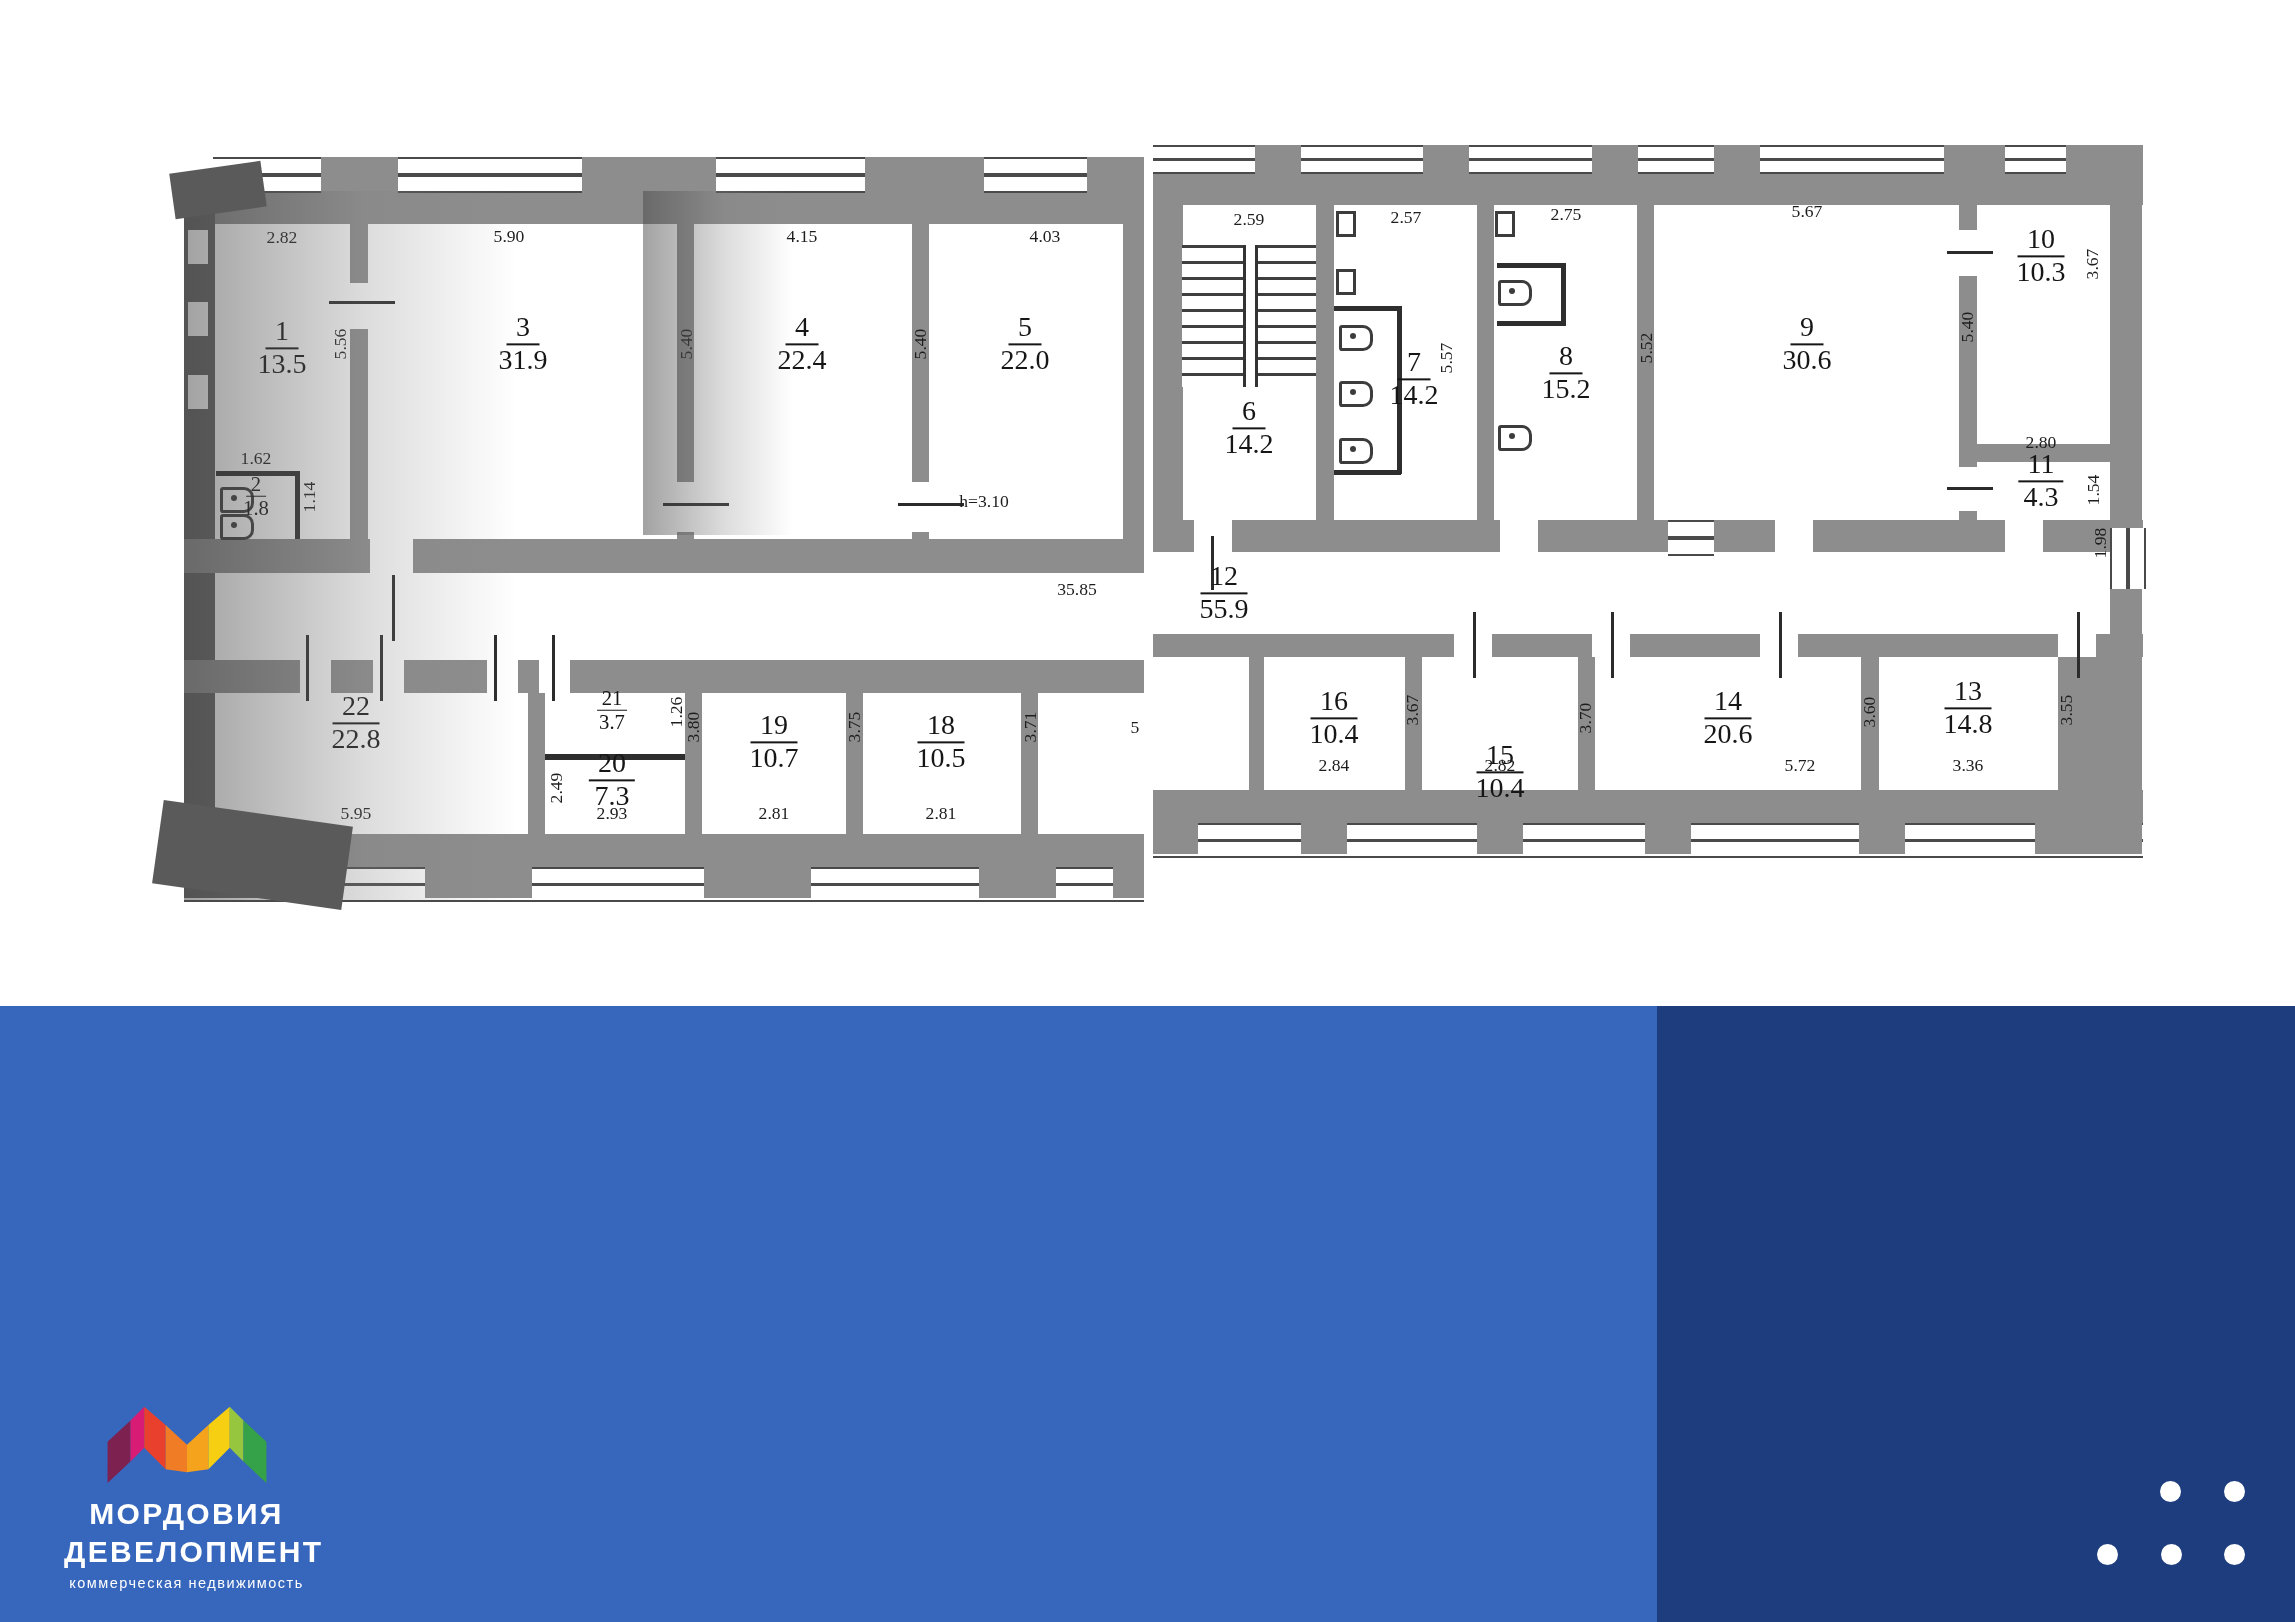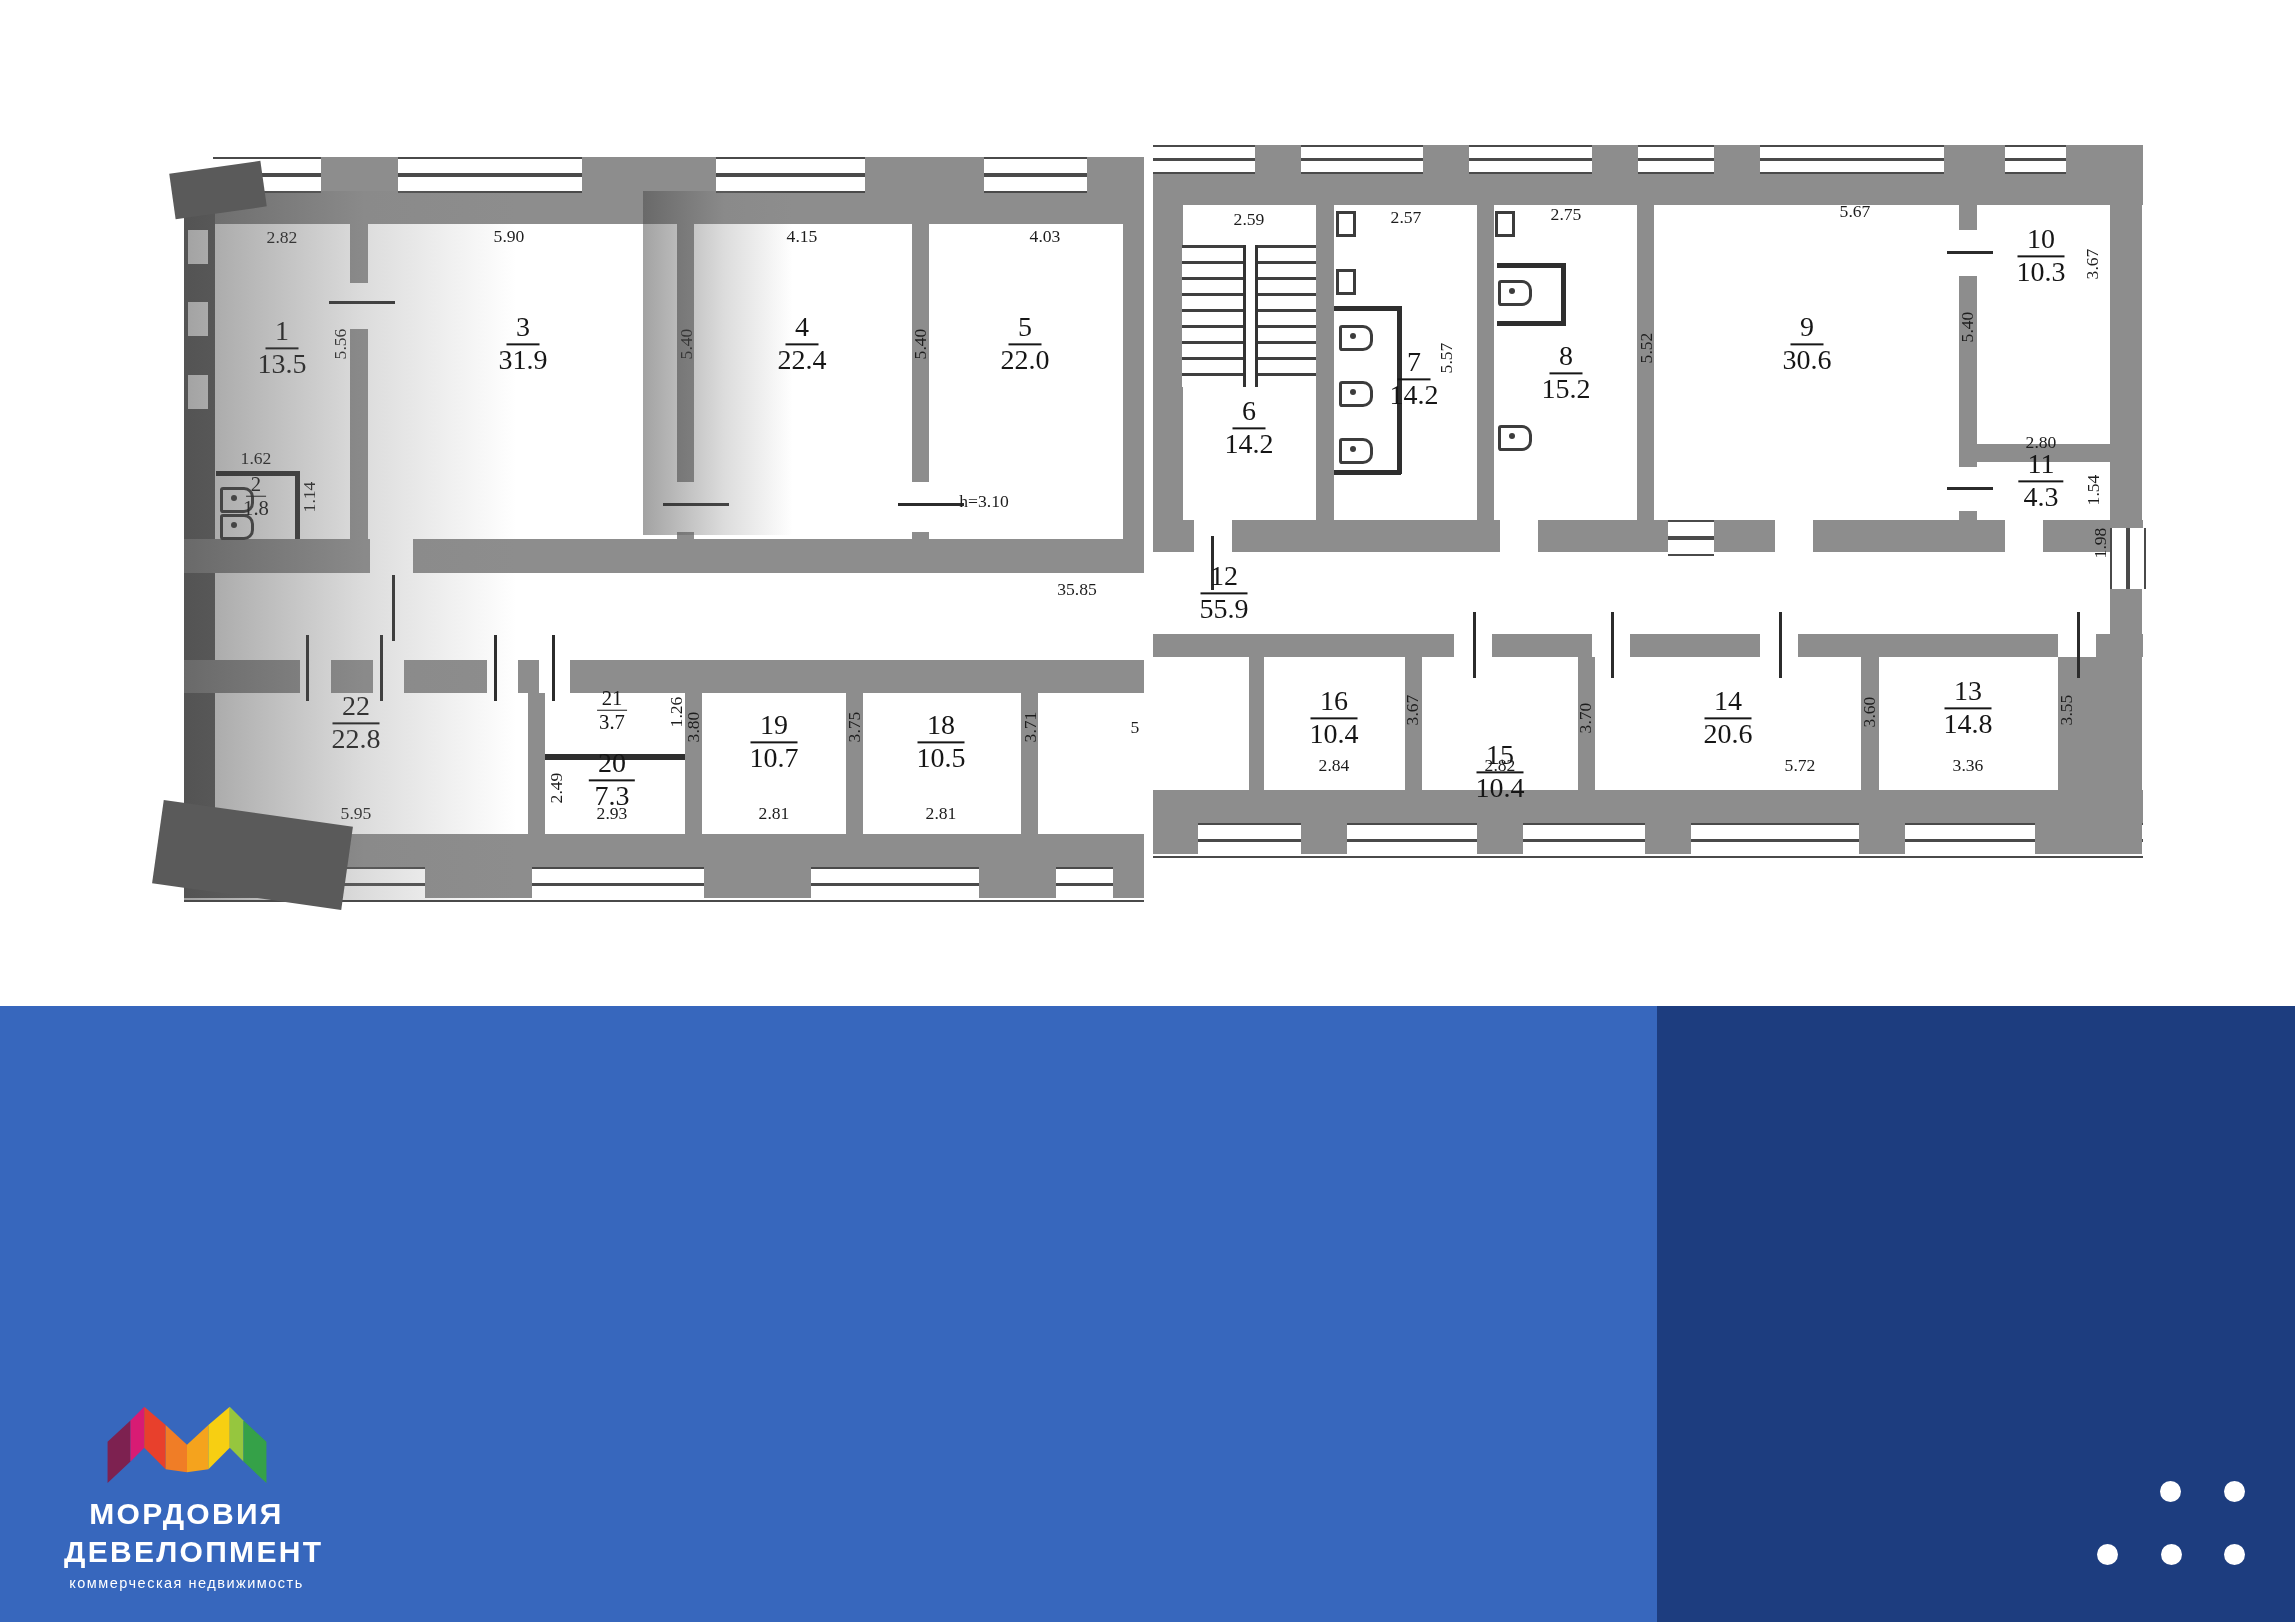--- a/index.html
+++ b/index.html
@@ -188,21 +188,21 @@
       <div class="rlabel" style="left: 612px; top: 780px;"><div class="num">20</div><div class="ar">7.3</div></div>
       <div class="rlabel small" style="left: 612px; top: 710px;"><div class="num">21</div><div class="ar">3.7</div></div>
       <div class="rlabel" style="left: 356px; top: 723px;"><div class="num">22</div><div class="ar">22.8</div></div>
       <div class="dim" style="left: 282px; top: 237px;">2.82</div>
       <div class="dim" style="left: 509px; top: 236px;">5.90</div>
       <div class="dim" style="left: 802px; top: 236px;">4.15</div>
       <div class="dim" style="left: 1025px; top: 236px; margin-left: 20px;">4.03</div>
       <div class="dim" style="left: 1249px; top: 219px;">2.59</div>
       <div class="dim" style="left: 1406px; top: 217px;">2.57</div>
       <div class="dim" style="left: 1566px; top: 214px; text-align: center;">2.75</div>
-      <div class="dim" style="left: 1807px; top: 211px; margin-left: 48px;">5.67</div>
+      <div class="dim" style="left: 1807px; top: 211px;">5.67</div>
       <div class="dim rot" style="left: 340px; top: 344px;">5.56</div>
       <div class="dim rot" style="left: 686px; top: 344px;">5.40</div>
       <div class="dim rot" style="left: 920px; top: 344px;">5.40</div>
       <div class="dim rot" style="left: 1446px; top: 358px;">5.57</div>
       <div class="dim rot" style="left: 1646px; top: 348px;">5.52</div>
       <div class="dim rot" style="left: 1967px; top: 327px;">5.40</div>
       <div class="dim rot" style="left: 2092px; top: 264px;">3.67</div>
       <div class="dim" style="left: 2041px; top: 442px;">2.80</div>
       <div class="dim rot" style="left: 2093px; top: 490px;">1.54</div>
       <div class="dim rot" style="left: 2100px; top: 543px;">1.98</div>

